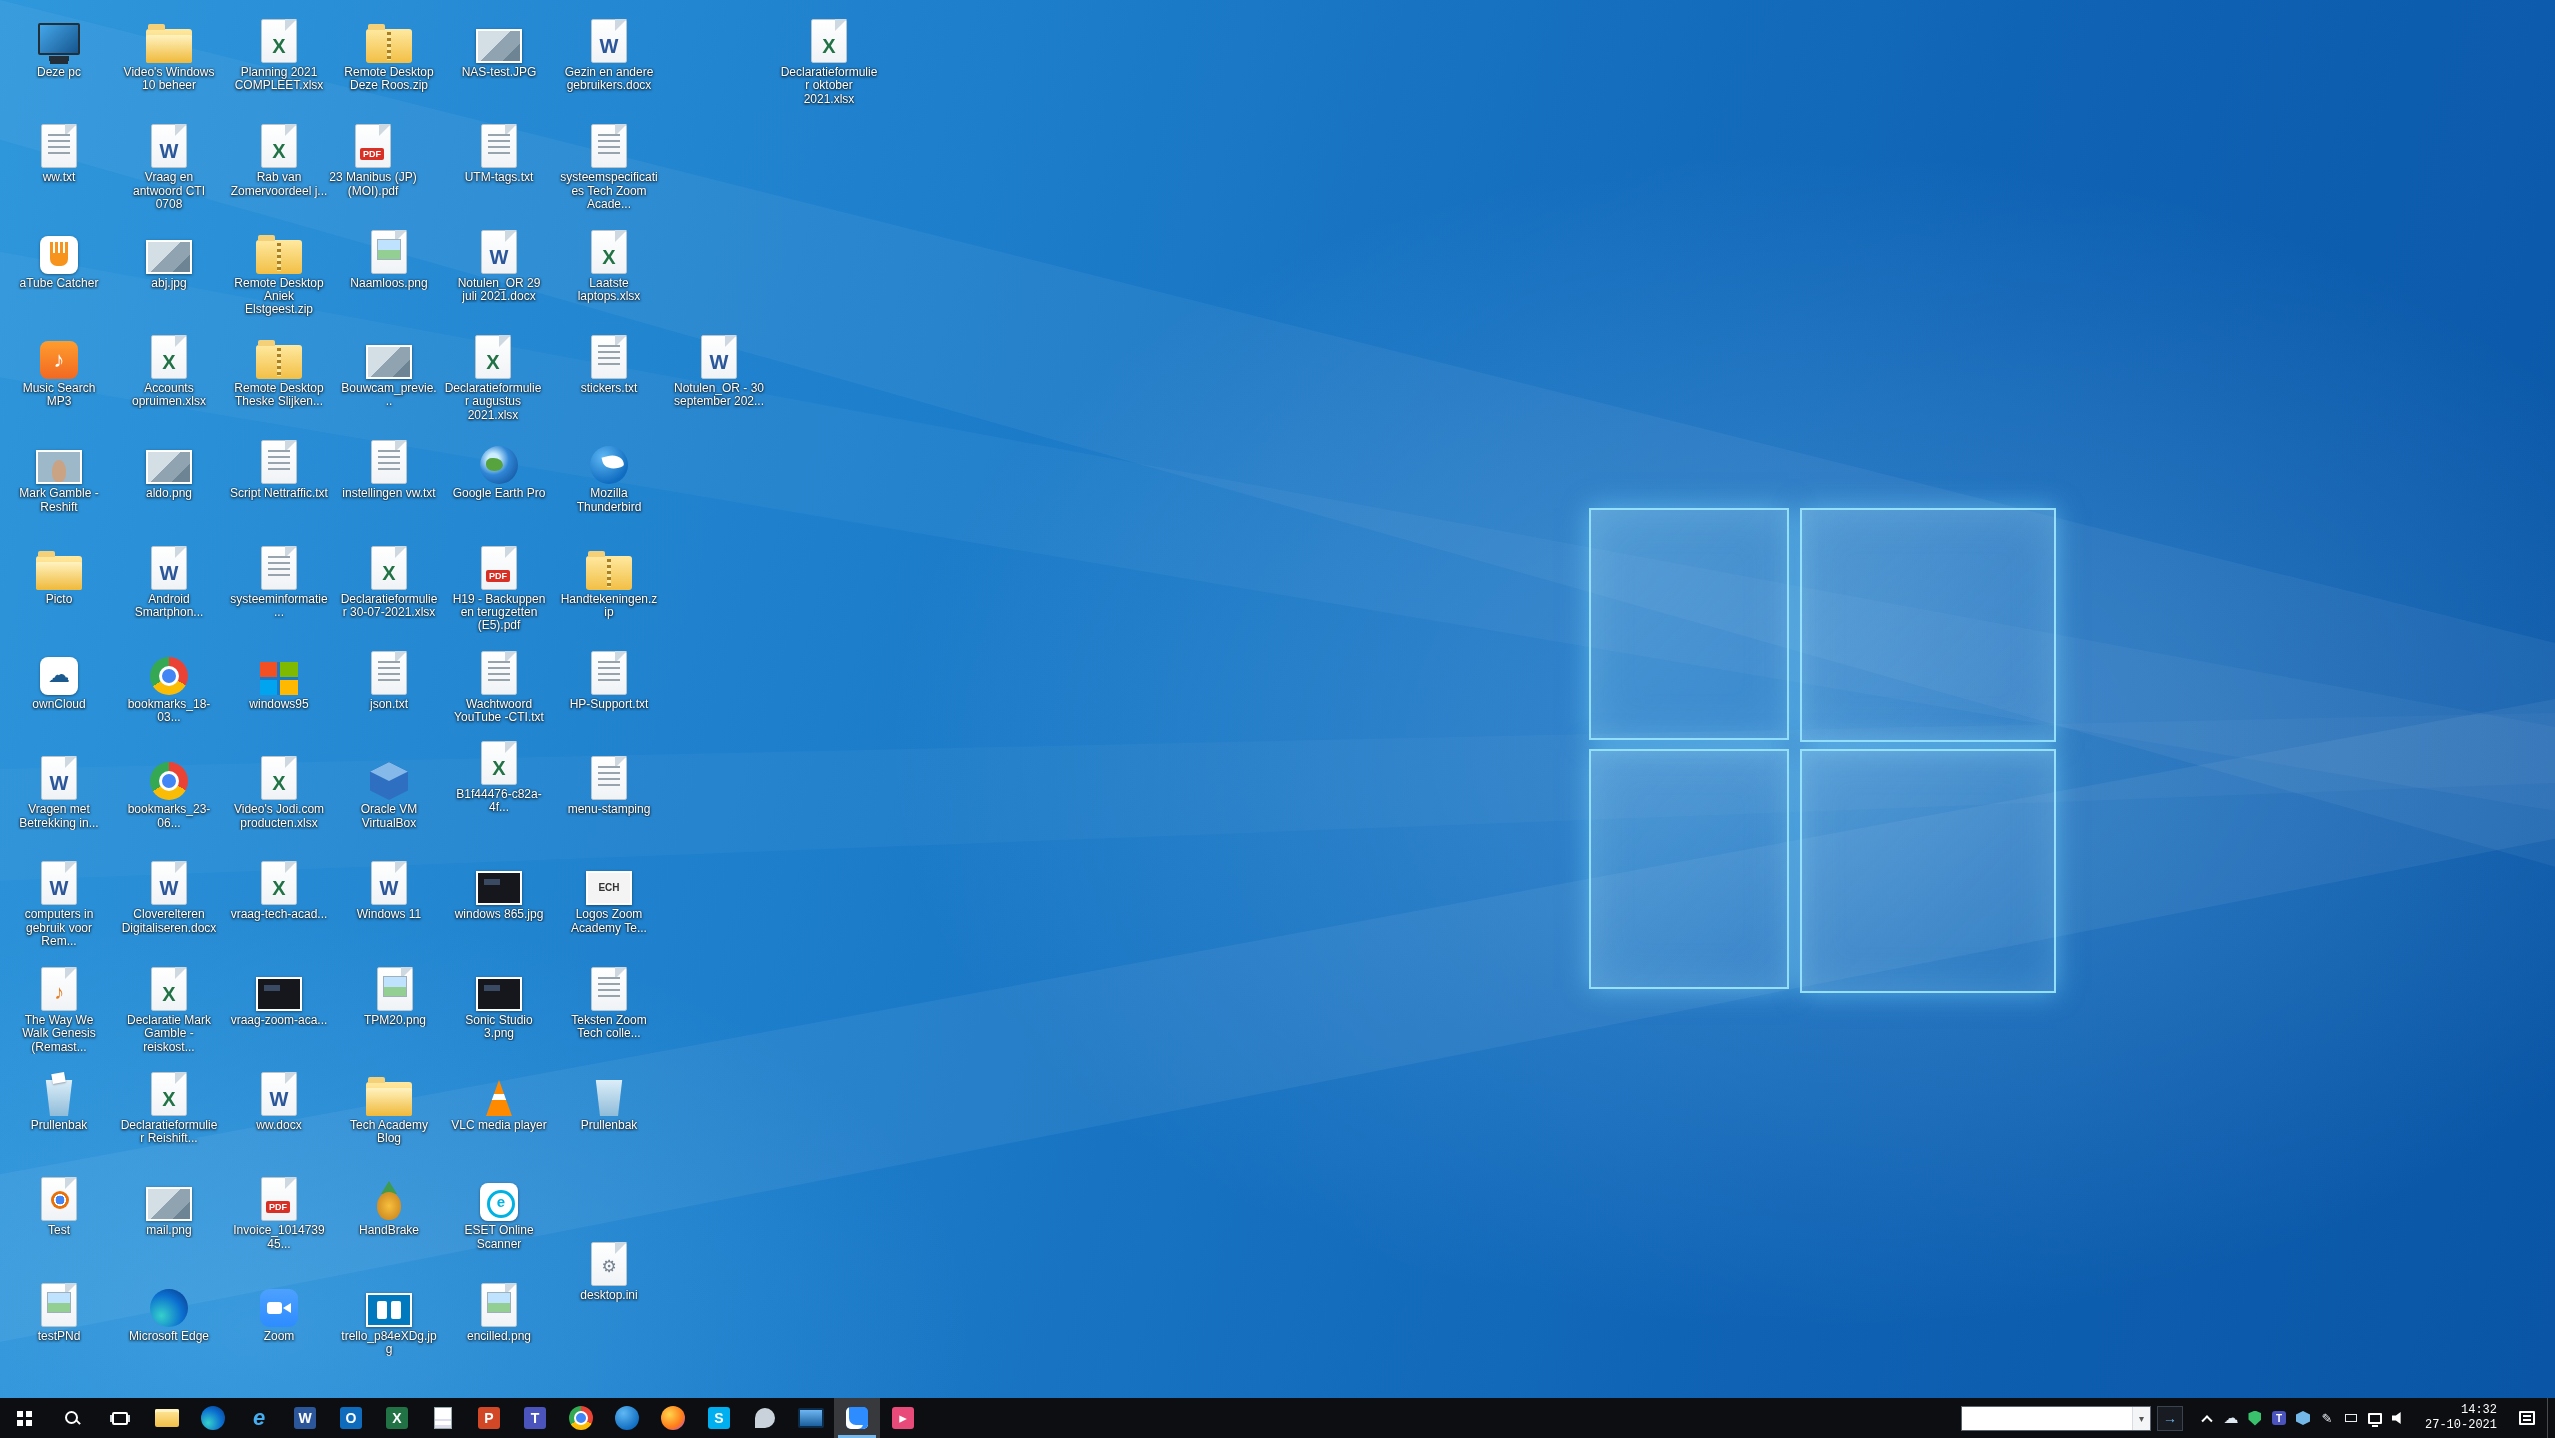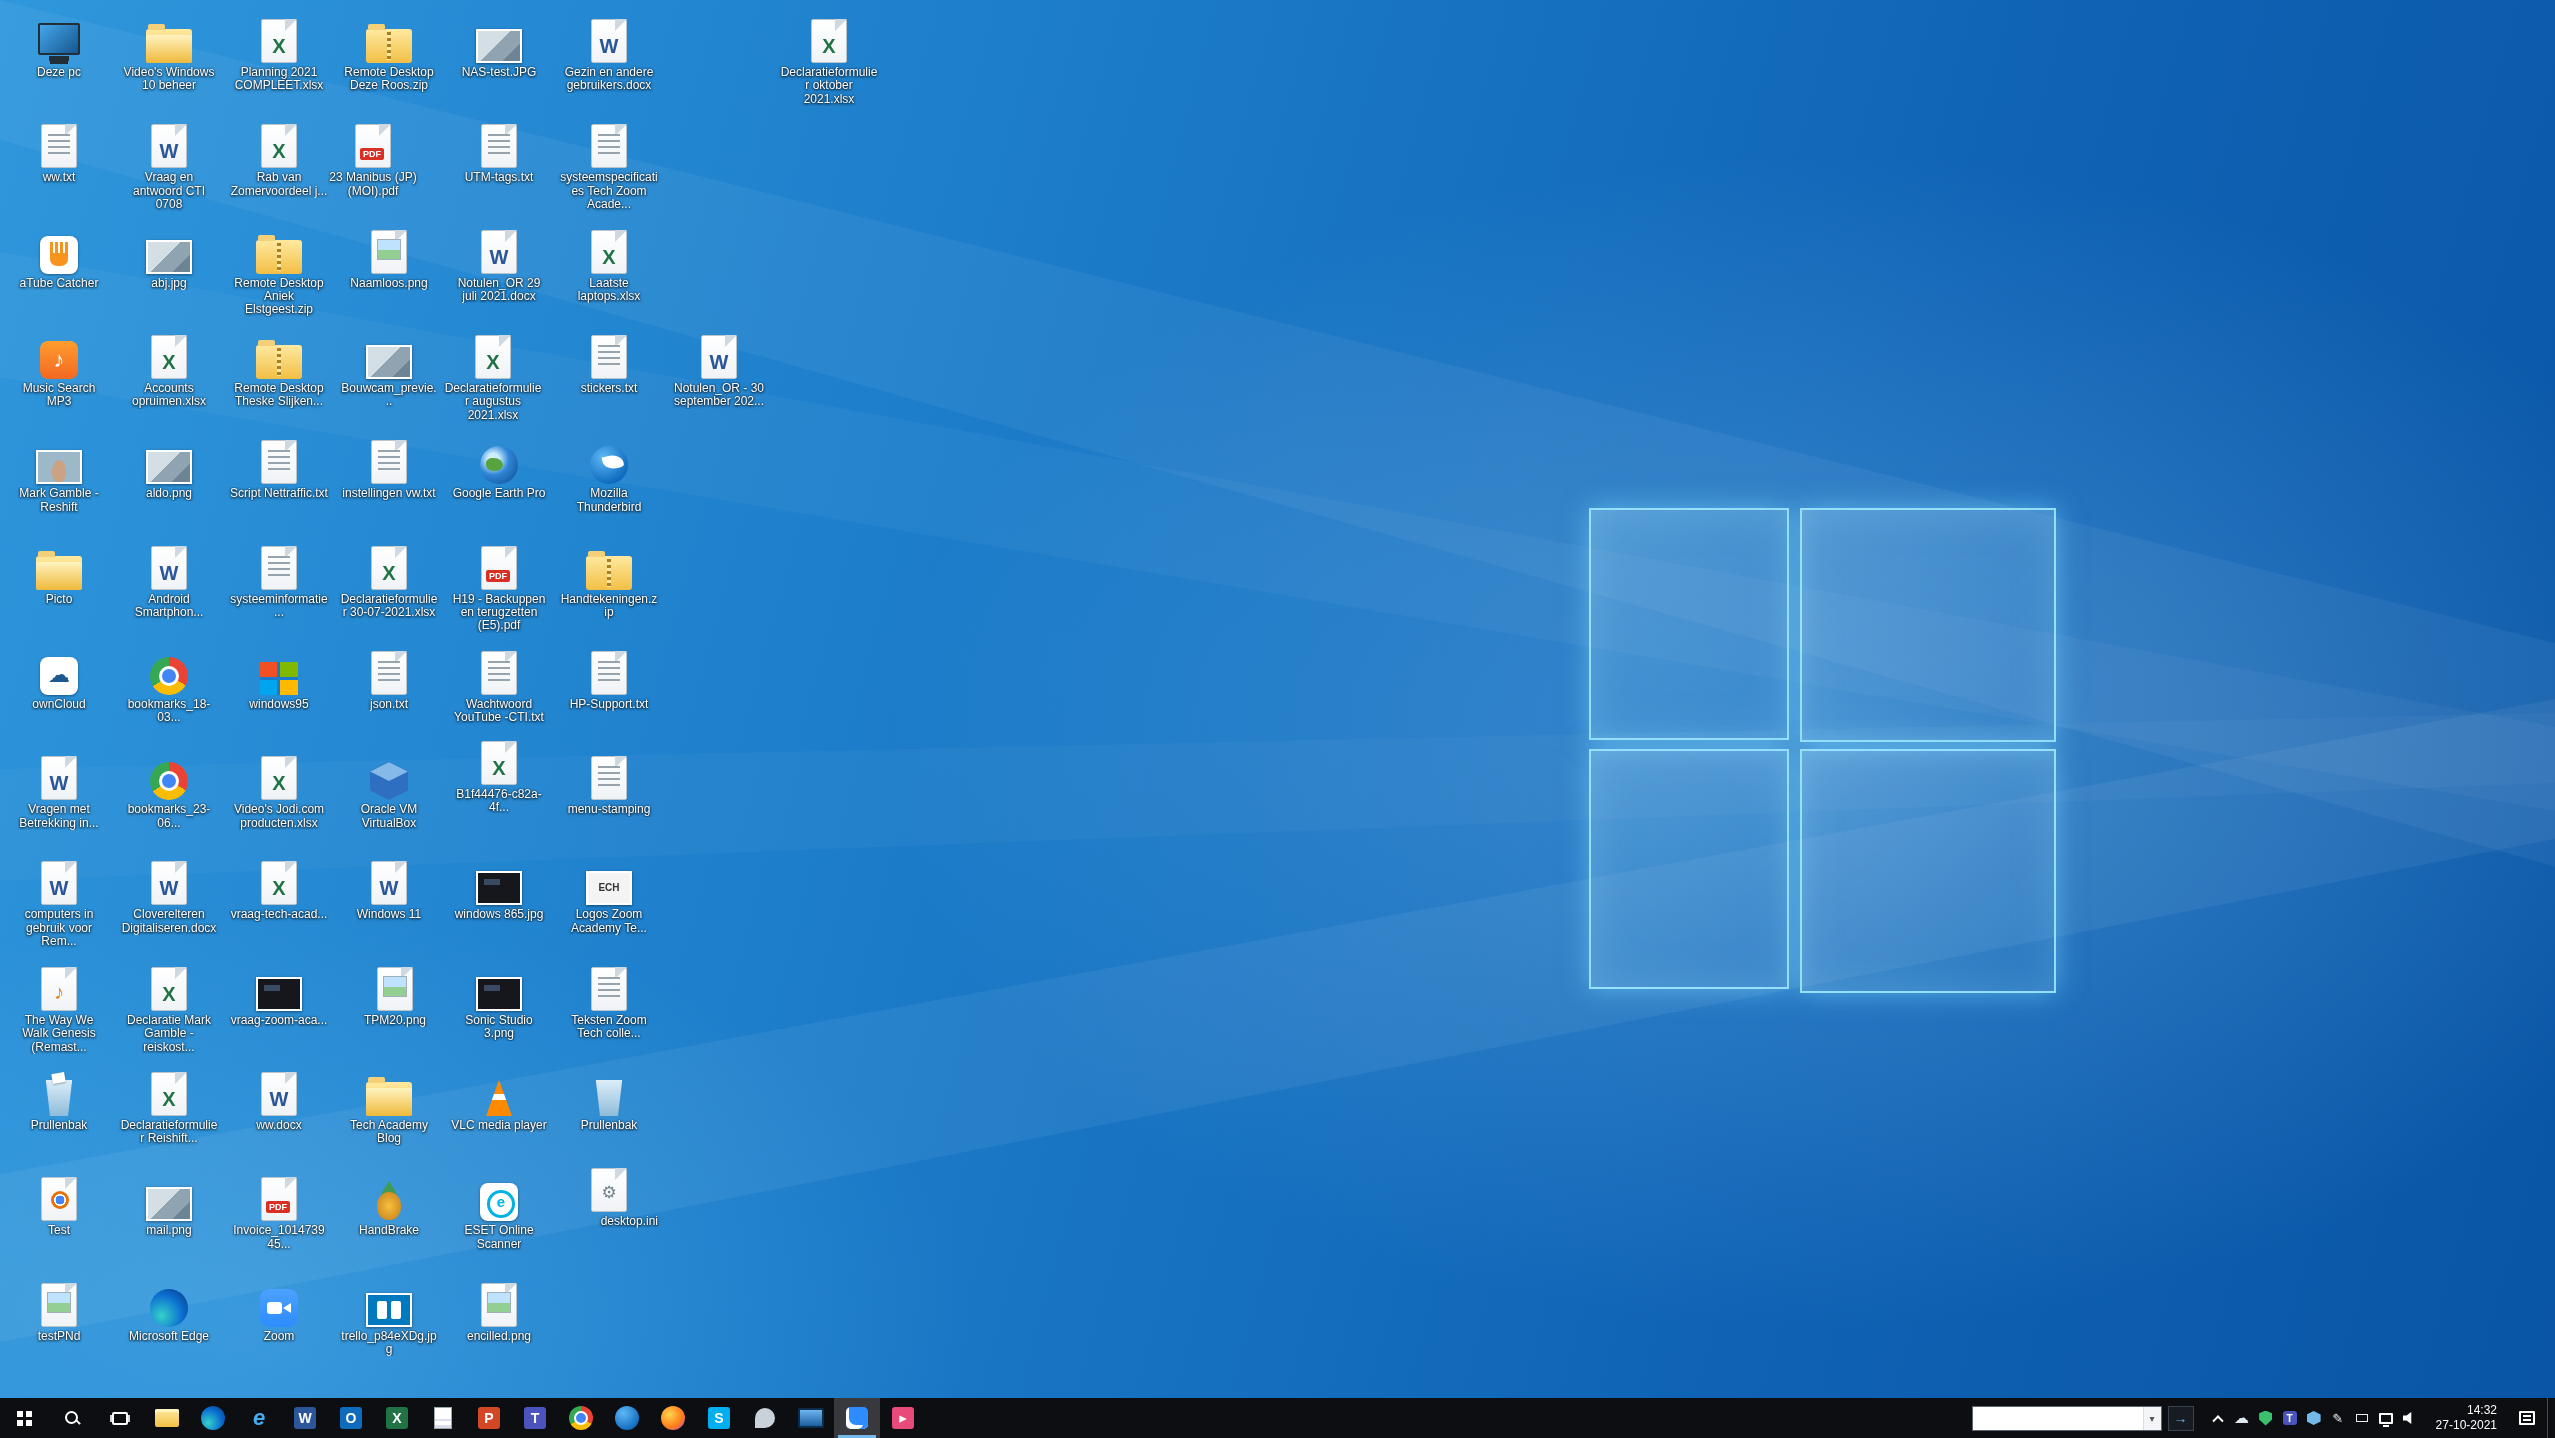--- a/index.html
+++ b/index.html
@@ -228,21 +228,21 @@
   .tb-virtualbox .tg { width:14px; height:14px; background:#73b8e8;
     clip-path:polygon(50% 0,100% 25%,100% 75%,50% 100%,0 75%,0 25%); }
   .tb-pen .tg::after { content:"✎"; color:#e8edf2; font-size:13px; }
   .tb-usb .tg { width:12px; height:8px; border:1px solid #e8edf2; }
   .tb-network .tg { width:14px; height:11px; border:2px solid #fff; border-radius:1px; position:relative; }
   .tb-network .tg::after { content:""; position:absolute; left:2px; right:2px; bottom:-5px; height:2px; background:#fff; }
   .tb-volume .tg { width:14px; height:14px; background:#fff;
     clip-path:polygon(0 33%, 28% 33%, 62% 8%, 62% 92%, 28% 67%, 0 67%); }
 
   #clock { display:flex; flex-direction:column; justify-content:center; align-items:flex-end;
-    padding:0 10px; font-size:12px; line-height:1.25; flex:0 0 auto; }
+    padding:0 10px; font-size:12px; line-height:1.25; flex:0 0 auto;font-family:Liberation Mono, monospace; }
   #action-center { width:40px; display:flex; align-items:center; justify-content:center; flex:0 0 auto; }
   #action-center .tg { width:16px; height:14px; border:2px solid #fff; border-radius:1px; position:relative; }
   #action-center .tg::after { content:""; position:absolute; left:2px; top:2px; width:8px; height:2px; background:#fff;
     box-shadow:0 4px 0 #fff; }
   #show-desktop { width:8px; border-left:1px solid rgba(255,255,255,.25); flex:0 0 auto; }
 </style>
 </head>
 <body>
 
 <div id="desktop">
@@ -689,21 +689,21 @@
           <span class="g"></span>
         </div>
         <div class="lbl">HandBrake</div>
       </div>
       <div class="dicon t-eset" style="left: 448px; top: 1171.3px;">
         <div class="ic">
           <span class="g"></span>
         </div>
         <div class="lbl">ESET Online Scanner</div>
       </div>
-      <div class="dicon t-sys" style="left: 558px; top: 1162px; text-align: right;">
+      <div class="dicon t-sys" style="left: 558px; top: 1236px;">
         <div class="ic">
           <span class="g"></span>
         </div>
         <div class="lbl">desktop.ini</div>
       </div>
       <div class="dicon t-img" style="left: 8px; top: 1276.6px;">
         <div class="ic">
           <span class="g"></span>
         </div>
         <div class="lbl">testPNd</div>

